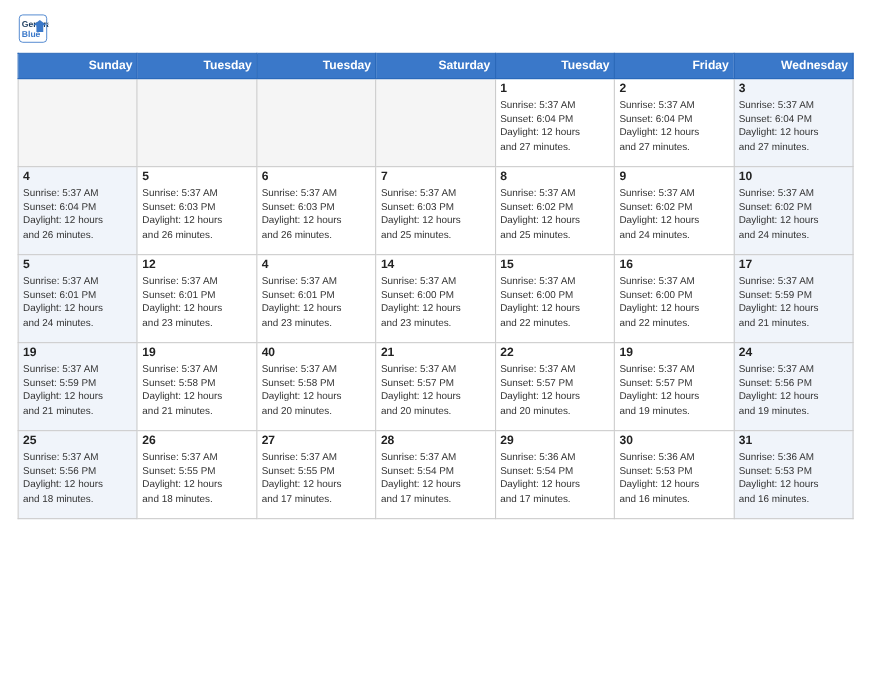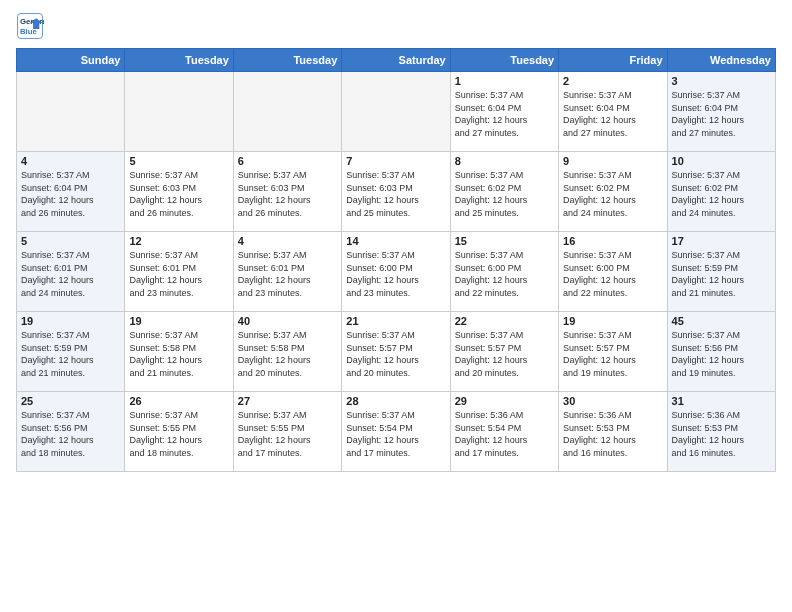--- a/index.html
+++ b/index.html
@@ -292,21 +292,21 @@
 and 20 minutes.</div>
           </td>
           <td>
             <span class="day-num">19</span>
             <div class="day-info" style="white-space: pre-line;">Sunrise: 5:37 AM
 Sunset: 5:57 PM
 Daylight: 12 hours
 and 19 minutes.</div>
           </td>
           <td class="weekend">
-            <span class="day-num">45</span>
+            <span class="day-num">24</span>
             <div class="day-info" style="white-space: pre-line;">Sunrise: 5:37 AM
 Sunset: 5:56 PM
 Daylight: 12 hours
 and 19 minutes.</div>
           </td>
         </tr>
         <tr>
           <td class="weekend">
             <span class="day-num">25</span>
             <div class="day-info" style="white-space: pre-line;">Sunrise: 5:37 AM

